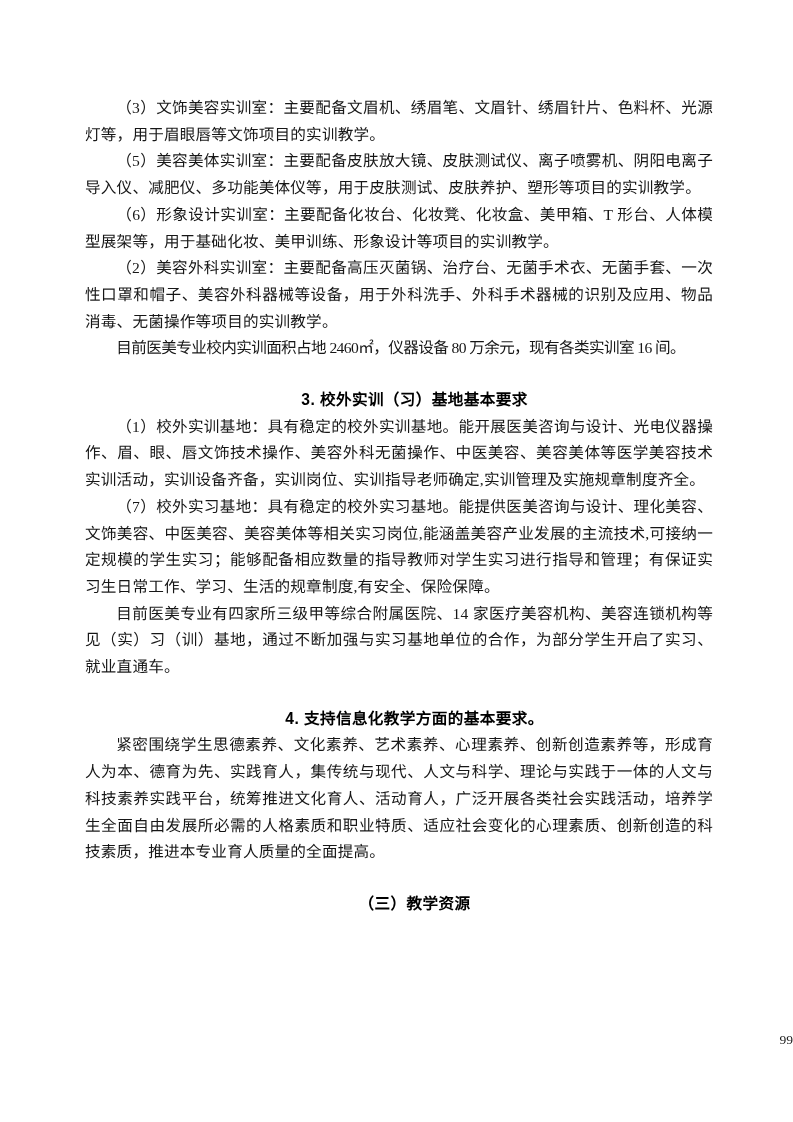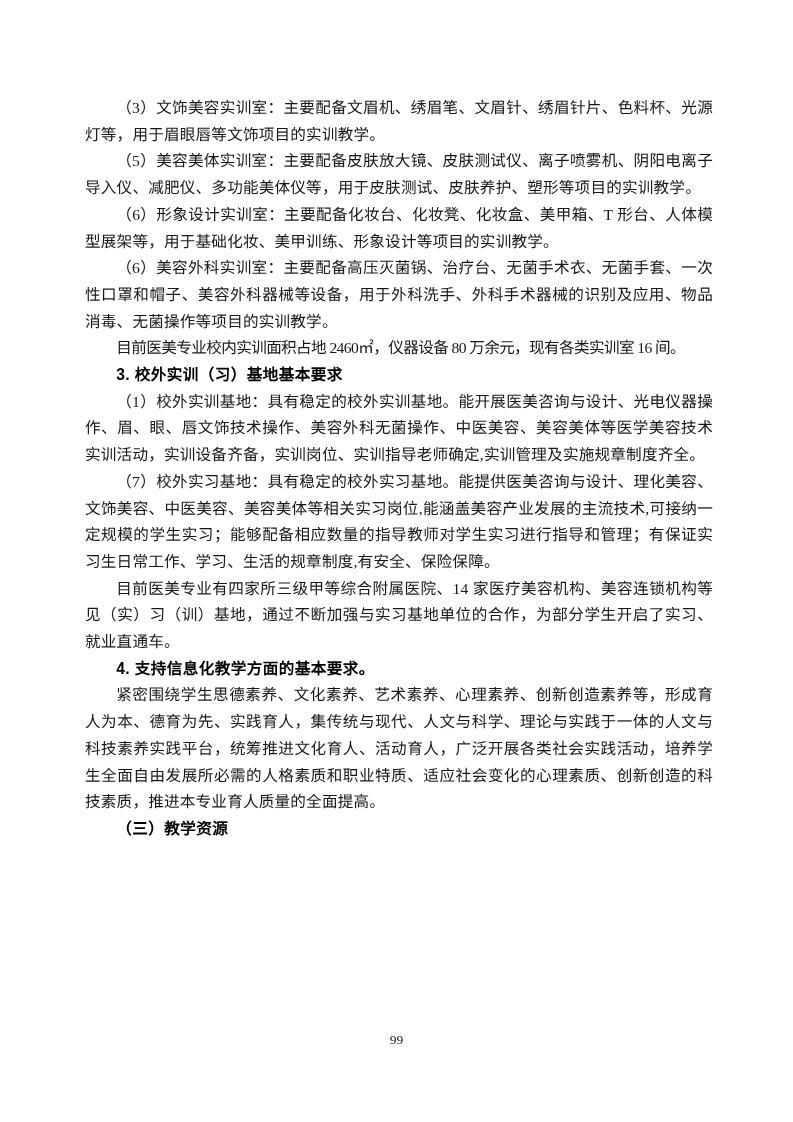--- a/index.html
+++ b/index.html
@@ -29,47 +29,48 @@
     line-height: 26.7px;
     text-align: justify;
     text-indent: 2em;
     letter-spacing: 0.2px;
     word-break: break-all;
   }
   .content p.heading {
     font-family: "Liberation Sans", "DejaVu Sans", sans-serif;
     font-weight: bold;
     color: #000000;
-    text-align: left;
+    text-align: center;
     letter-spacing: 0.4px;
+    margin-top: 25px;
   }
   .content p.compact {
     letter-spacing: -0.6px;
   }
   .page-number {
     position: absolute;
     left: 0;
     right: 0;
     top: 1031px;
-    text-align: center;
+    text-align: right;
     font-size: 13.5px;
     line-height: 18px;
     color: #1a1a1a;
     font-family: "Liberation Serif", "DejaVu Serif", serif;
   }
 </style>
 </head>
 <body>
 
 <div class="page">
   <div class="content">
     <p>（3）文饰美容实训室：主要配备文眉机、绣眉笔、文眉针、绣眉针片、色料杯、光源灯等，用于眉眼唇等文饰项目的实训教学。</p>
     <p>（5）美容美体实训室：主要配备皮肤放大镜、皮肤测试仪、离子喷雾机、阴阳电离子导入仪、减肥仪、多功能美体仪等，用于皮肤测试、皮肤养护、塑形等项目的实训教学。</p>
     <p>（6）形象设计实训室：主要配备化妆台、化妆凳、化妆盒、美甲箱、T 形台、人体模型展架等，用于基础化妆、美甲训练、形象设计等项目的实训教学。</p>
-    <p>（6）美容外科实训室：主要配备高压灭菌锅、治疗台、无菌手术衣、无菌手套、一次性口罩和帽子、美容外科器械等设备，用于外科洗手、外科手术器械的识别及应用、物品消毒、无菌操作等项目的实训教学。</p>
+    <p>（2）美容外科实训室：主要配备高压灭菌锅、治疗台、无菌手术衣、无菌手套、一次性口罩和帽子、美容外科器械等设备，用于外科洗手、外科手术器械的识别及应用、物品消毒、无菌操作等项目的实训教学。</p>
     <p class="compact">目前医美专业校内实训面积占地 2460㎡，仪器设备 80 万余元，现有各类实训室 16 间。</p>
     <p class="heading">3. 校外实训（习）基地基本要求</p>
     <p>（1）校外实训基地：具有稳定的校外实训基地。能开展医美咨询与设计、光电仪器操作、眉、眼、唇文饰技术操作、美容外科无菌操作、中医美容、美容美体等医学美容技术实训活动，实训设备齐备，实训岗位、实训指导老师确定,实训管理及实施规章制度齐全。</p>
     <p>（7）校外实习基地：具有稳定的校外实习基地。能提供医美咨询与设计、理化美容、文饰美容、中医美容、美容美体等相关实习岗位,能涵盖美容产业发展的主流技术,可接纳一定规模的学生实习；能够配备相应数量的指导教师对学生实习进行指导和管理；有保证实习生日常工作、学习、生活的规章制度,有安全、保险保障。</p>
     <p>目前医美专业有四家所三级甲等综合附属医院、14 家医疗美容机构、美容连锁机构等见（实）习（训）基地，通过不断加强与实习基地单位的合作，为部分学生开启了实习、就业直通车。</p>
     <p class="heading">4. 支持信息化教学方面的基本要求。</p>
     <p>紧密围绕学生思德素养、文化素养、艺术素养、心理素养、创新创造素养等，形成育人为本、德育为先、实践育人，集传统与现代、人文与科学、理论与实践于一体的人文与科技素养实践平台，统筹推进文化育人、活动育人，广泛开展各类社会实践活动，培养学生全面自由发展所必需的人格素质和职业特质、适应社会变化的心理素质、创新创造的科技素质，推进本专业育人质量的全面提高。</p>
     <p class="heading">（三）教学资源</p>
   </div>
   <div class="page-number">99</div>

